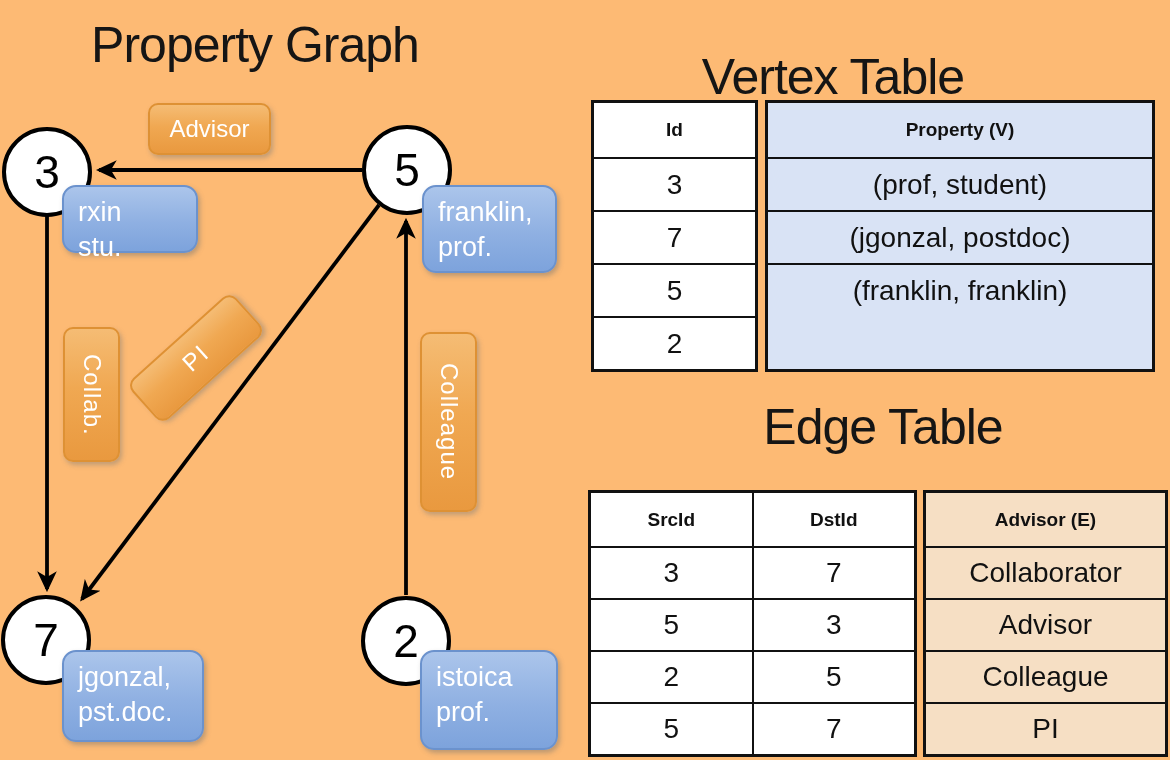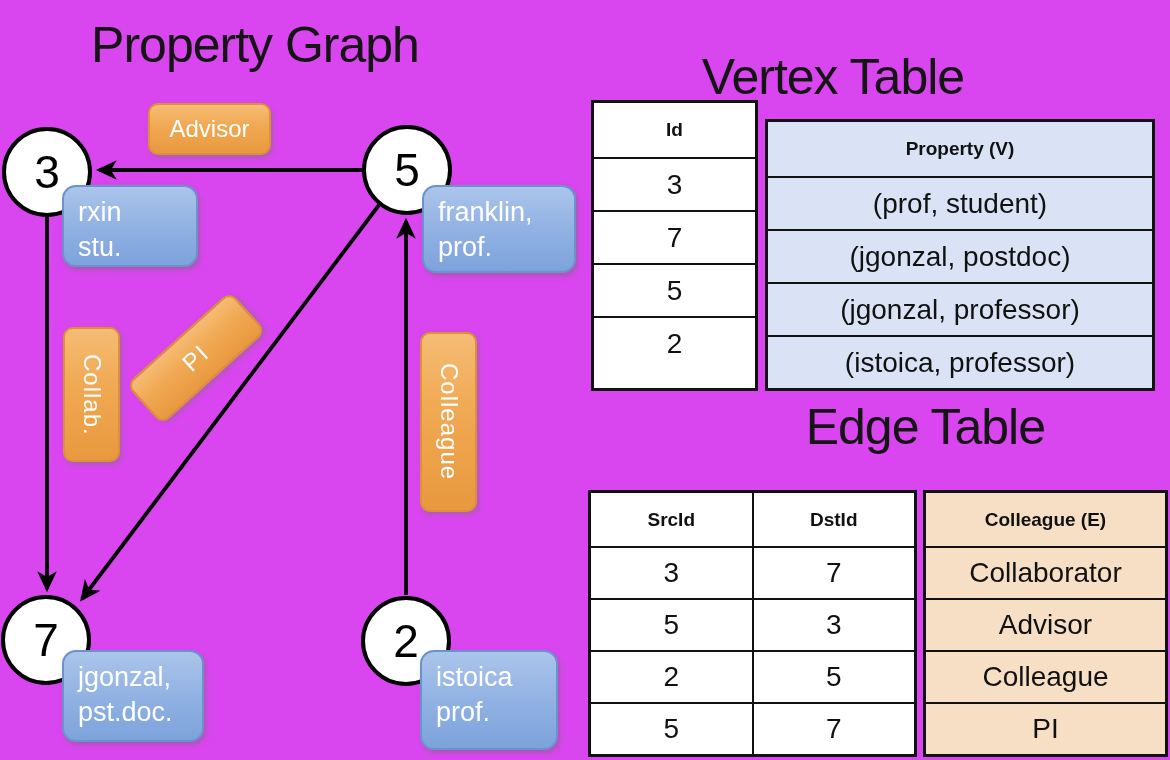--- a/index.html
+++ b/index.html
@@ -1,17 +1,17 @@
 <!DOCTYPE html>
 <html><head>
 <meta charset="utf-8">
 <style>
   html,body { margin:0; padding:0; background:#fff; }
   .stage {
-    position:relative; width:1170px; height:760px; background:#d946ef;
+    position:relative; width:1170px; height:760px; background:#fdba74;
     font-family:"Liberation Sans","DejaVu Sans",sans-serif; color:#111; overflow:hidden;
   }
   .abs { position:absolute; }
 
   
   .big-title {
     font-size:50px; font-weight:400; letter-spacing:-1px; color:#151515;
     text-align:center; white-space:nowrap;
   }
 
@@ -90,25 +90,25 @@
   <div class="ebox" style="left:148px;top:103px;width:123px;height:52px;">Advisor</div>
   <div class="ebox vert" style="left:63px;top:327px;width:57px;height:135px;">Collab.</div>
   <div class="ebox" style="left:126px;top:331px;width:140px;height:54px;transform:rotate(-42deg);letter-spacing:2px;">PI</div>
   <div class="ebox vert" style="left:420px;top:332px;width:57px;height:180px;">Colleague</div>
 
   <div class="node" style="left:2px;top:127px;">3</div>
   <div class="node" style="left:362px;top:125px;">5</div>
   <div class="node" style="left:1px;top:595px;">7</div>
   <div class="node" style="left:361px;top:596px;">2</div>
 
-  <div class="vbox" style="left:62px;top:185px;width:136px;height:82px;">
+  <div class="vbox" style="left:62px;top:185px;width:136px;height:68px;">
     <div>rxin</div>
     <div>stu.</div>
   </div>
-  <div class="vbox" style="left:422px;top:185px;width:154px;height:88px;">
+  <div class="vbox" style="left:422px;top:185px;width:135px;height:88px;">
     <div>franklin,</div>
     <div>prof.</div>
   </div>
   <div class="vbox" style="left:62px;top:650px;width:142px;height:92px;">
     <div>jgonzal,</div>
     <div>pst.doc.</div>
   </div>
   <div class="vbox" style="left:420px;top:650px;width:138px;height:100px;">
     <div>istoica</div>
     <div>prof.</div>
@@ -129,42 +129,39 @@
         </div>
 
         <div class="trow">
           <span>5</span>
         </div>
 
         <div class="trow">
           <span>2</span>
         </div>
       </div>
-    <div class="tbox bluecells" style="width:390px;margin-top:19px;">
+    <div class="tbox bluecells" style="width:390px;">
       <div class="trow th">Property (V)</div>
 
         <div class="trow">
           <span>(prof, student)</span>
         </div>
 
         <div class="trow">
           <span>(jgonzal, postdoc)</span>
         </div>
 
         <div class="trow">
-          <span>(jgonzal, professor)</span>
-        </div>
-
-        <div class="trow">
-          <span>(istoica, professor)</span>
-        </div>
-      </div>
-  </div>
-
-  <div class="abs big-title" style="left:675px;top:398px;width:370px;text-align:right;">Edge Table</div>
+          <span>(franklin, franklin)</span>
+        </div>
+
+      </div>
+  </div>
+
+  <div class="abs big-title" style="left:698px;top:398px;width:370px;">Edge Table</div>
 
   <div class="tablewrap et" style="left:588px;top:490px;gap:6px;">
     <div class="tbox" style="width:329px;">
       <div class="trow th split">
         <span class="cell">SrcId</span>
         <span class="cell">DstId</span>
       </div>
 
         <div class="trow split">
           <span class="cell">3</span>
@@ -180,21 +177,21 @@
           <span class="cell">2</span>
           <span class="cell">5</span>
         </div>
 
         <div class="trow split">
           <span class="cell">5</span>
           <span class="cell">7</span>
         </div>
       </div>
     <div class="tbox tancells" style="width:245px;">
-      <div class="trow th">Colleague (E)</div>
+      <div class="trow th">Advisor (E)</div>
 
         <div class="trow">
           <span>Collaborator</span>
         </div>
 
         <div class="trow">
           <span>Advisor</span>
         </div>
 
         <div class="trow">

